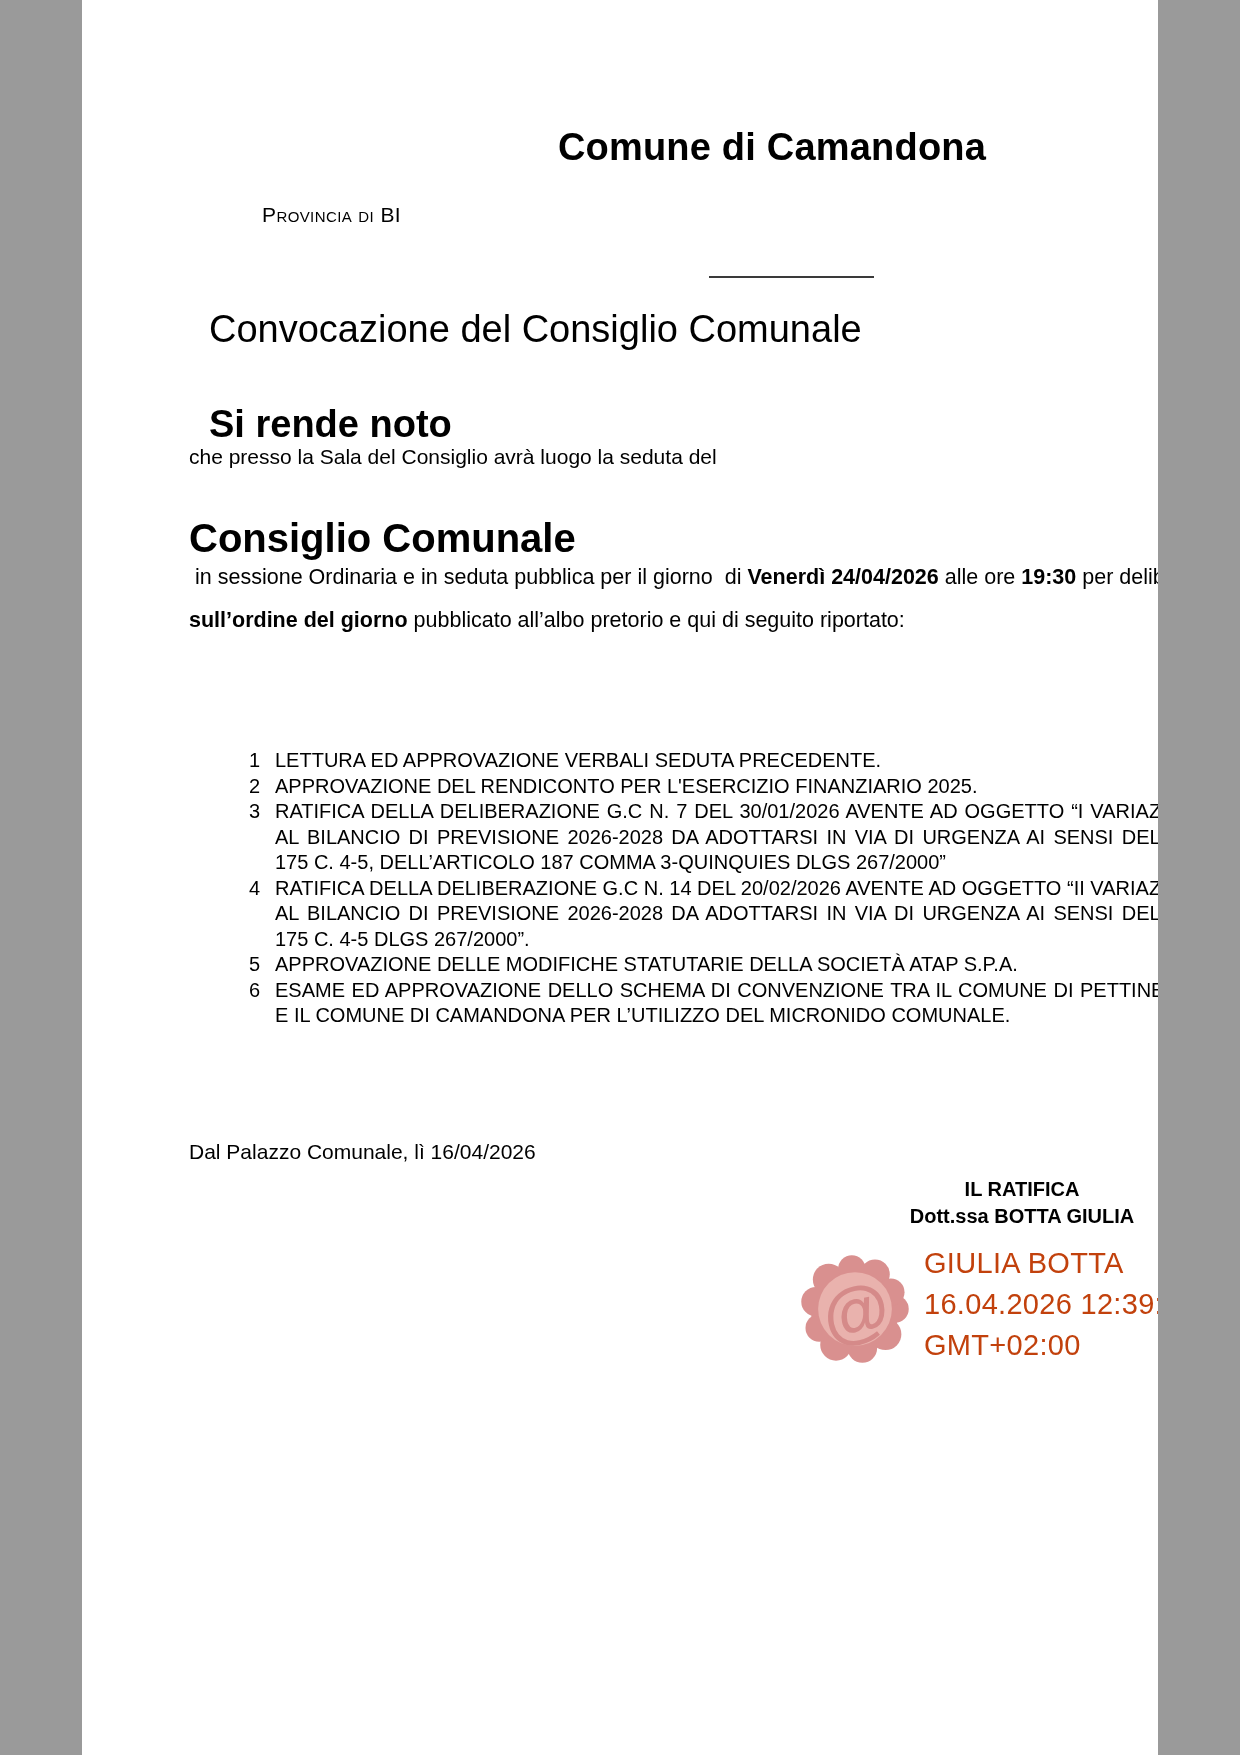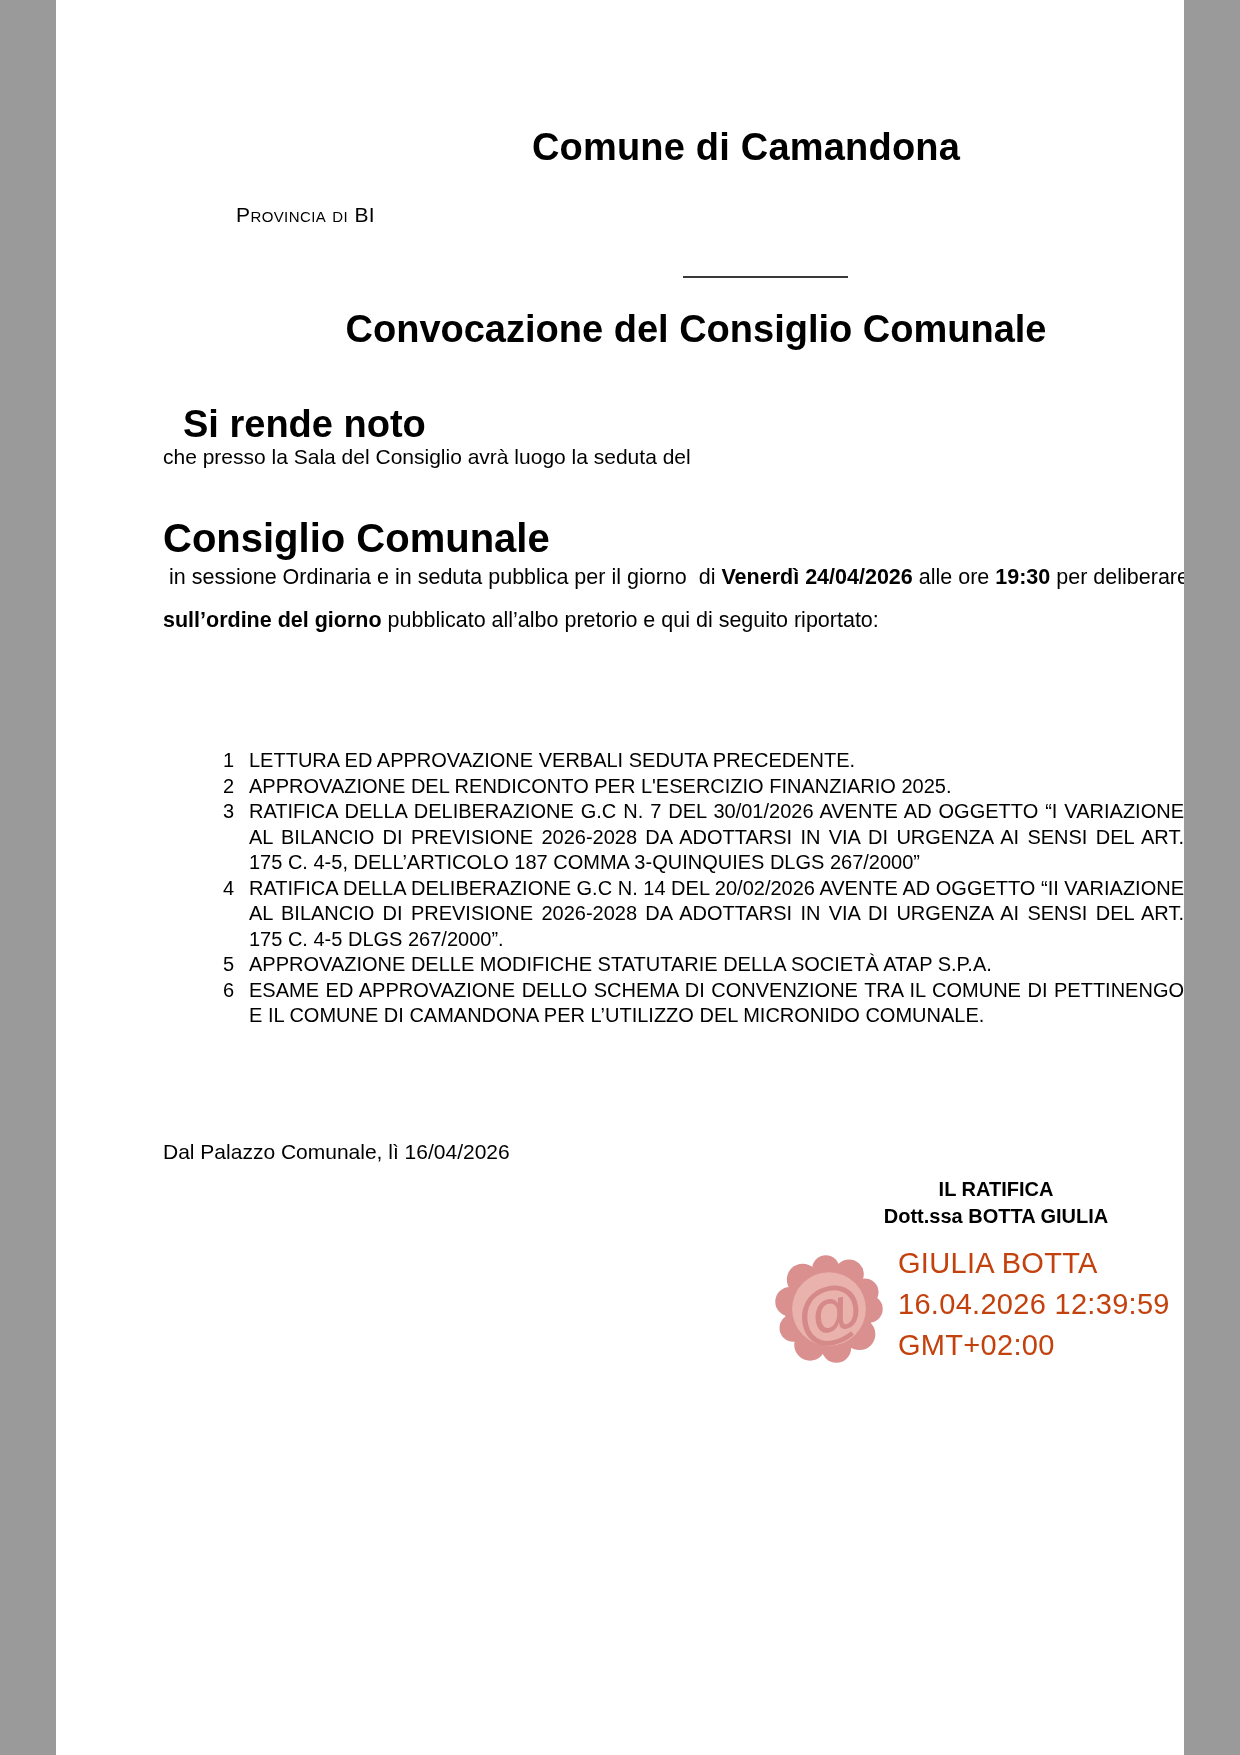--- a/index.html
+++ b/index.html
@@ -1,24 +1,25 @@
 <!DOCTYPE html>
 <html><head>
 <meta charset="utf-8">
 <style>
   html, body { margin: 0; padding: 0; background: #9a9a9a; }
   .page {
     position: relative;
-    width: 1128px;
+    width: 1028px;
     height: 1755px;
     margin: 0 auto;
     background: #ffffff;
     font-family: "Liberation Sans", sans-serif;
     color: #000;
     overflow: hidden;
+    padding-left: 48px;
   }
   .abs { position: absolute; }
 
   .doc-title {
     top: 126px; left: 140px; width: 1100px;
     text-align: center;
     font-size: 38px; font-weight: bold;
     letter-spacing: 0.2px;
   }
   .doc-subtitle {
@@ -27,22 +28,21 @@
     font-variant: small-caps;
     letter-spacing: 0.4px;
   }
   .rule {
     top: 276px; left: 627px; width: 165px;
     border-top: 2px solid #3a3a3a;
     height: 0;
   }
   .h-convocazione {
     top: 308px; left: 127px; width: 1026px;
-    text-align: center;
-    font-size: 38px; font-weight: bold;
+    font-size: 38px; font-weight: normal;
   }
   .h-noto {
     top: 390px; left: 127px; width: 1026px;
     text-align: left;
     font-size: 38px; font-weight: bold; margin-top: 13px;
   }
   .p-che {
     top: 445px; left: 107px; width: 1026px;
     font-size: 21px;
   }

